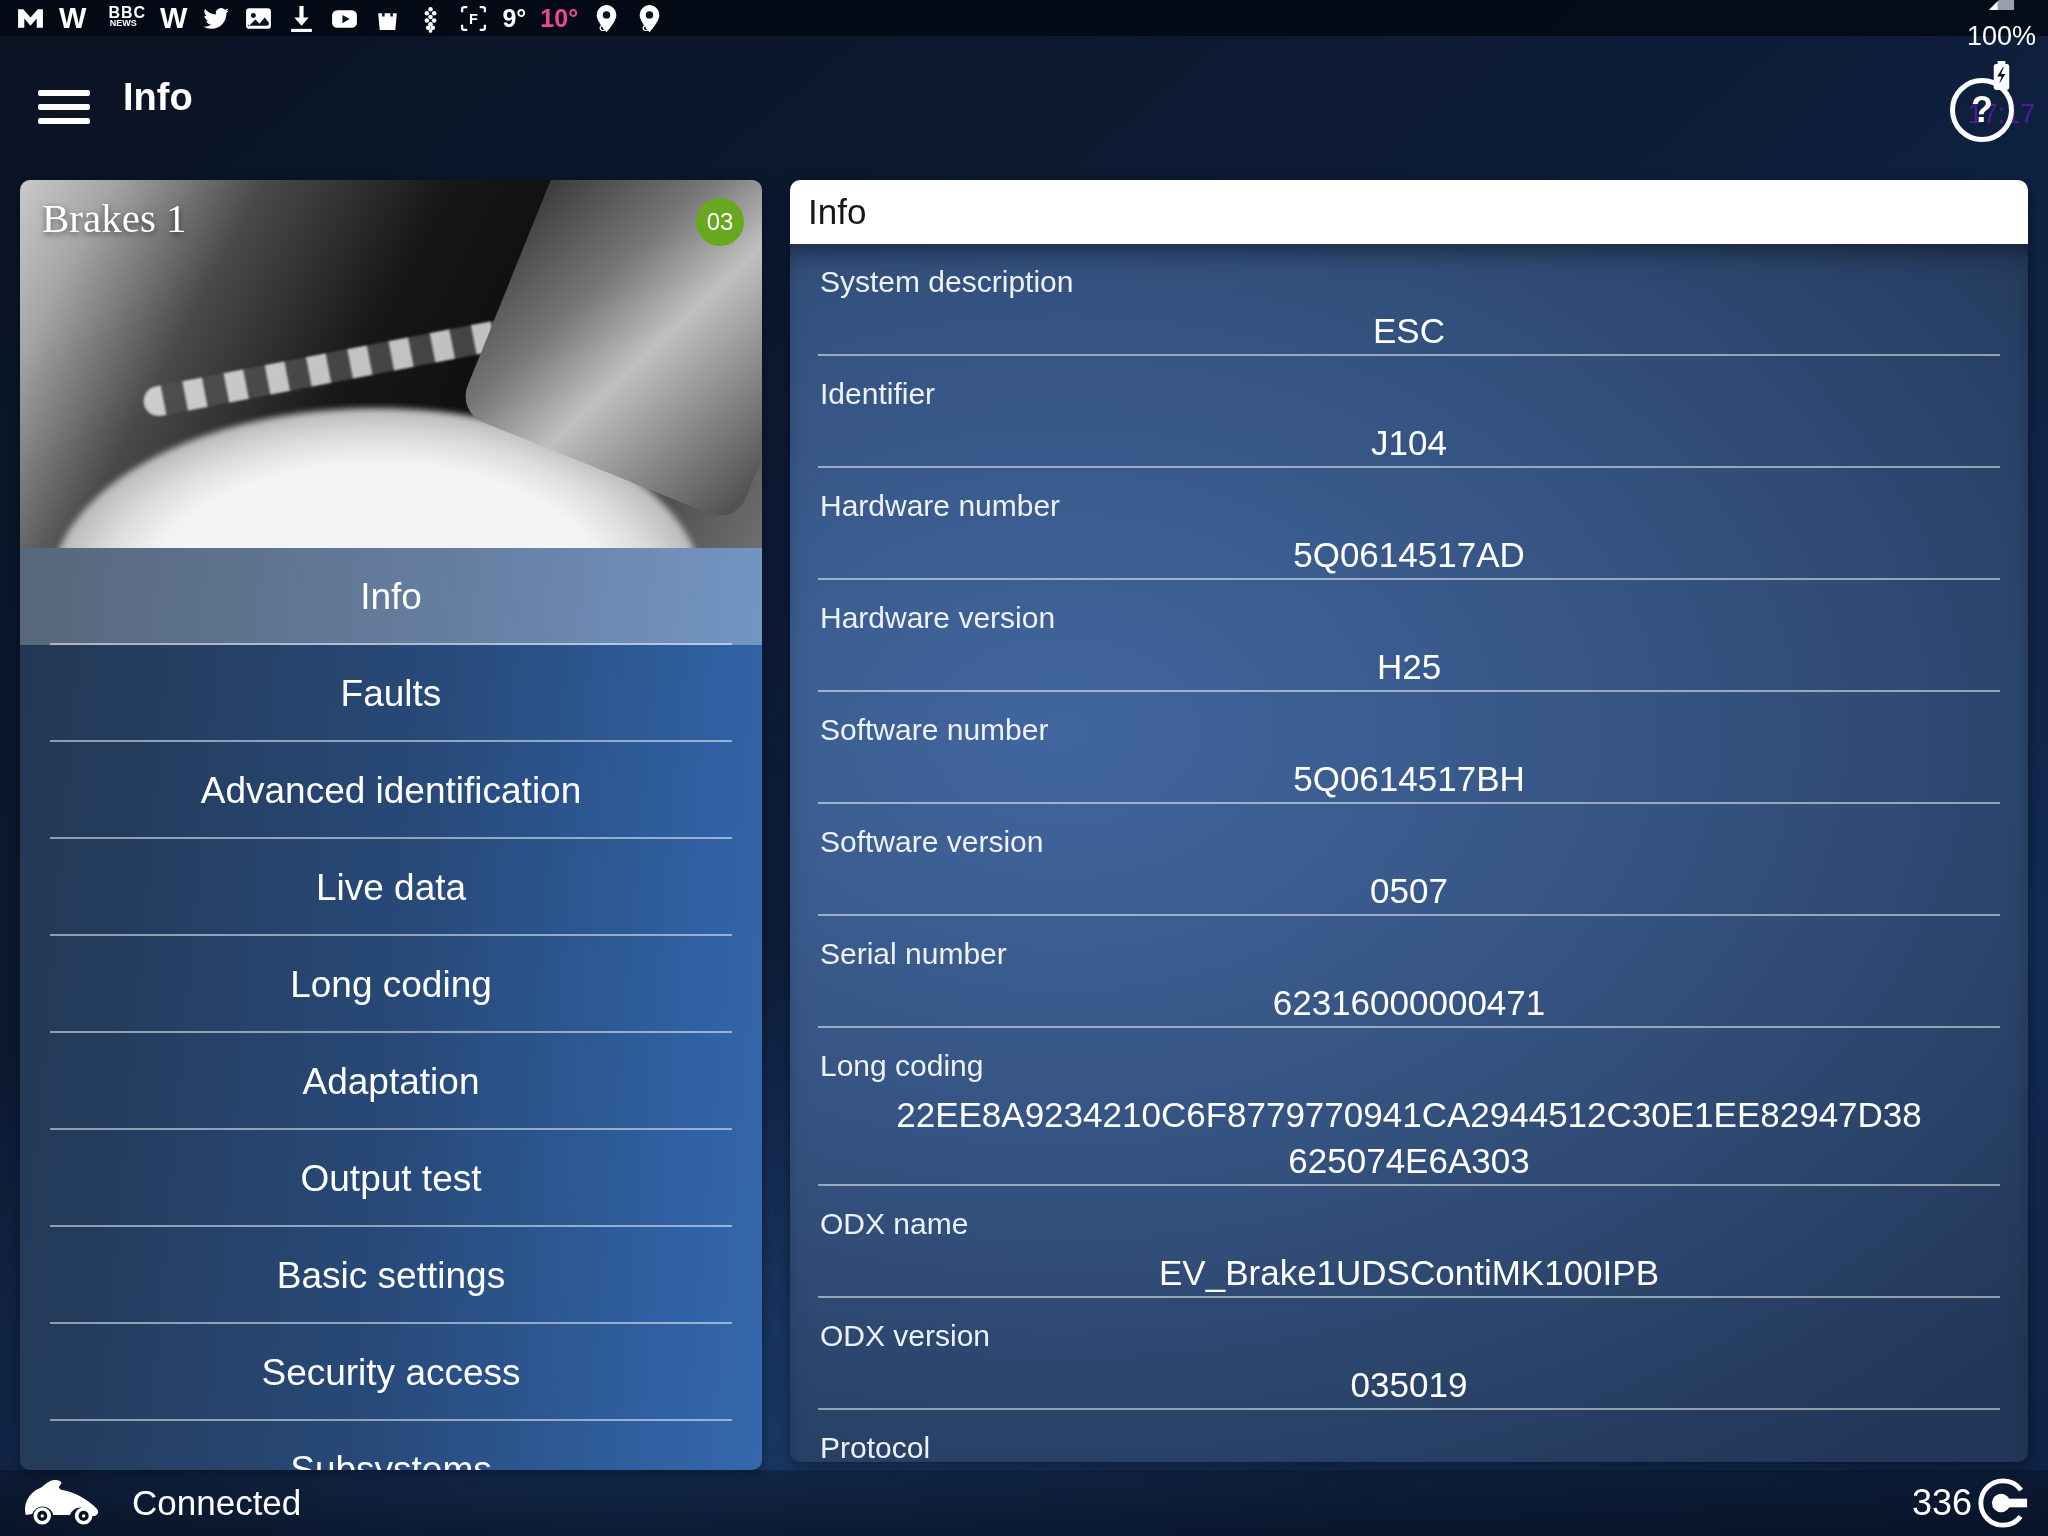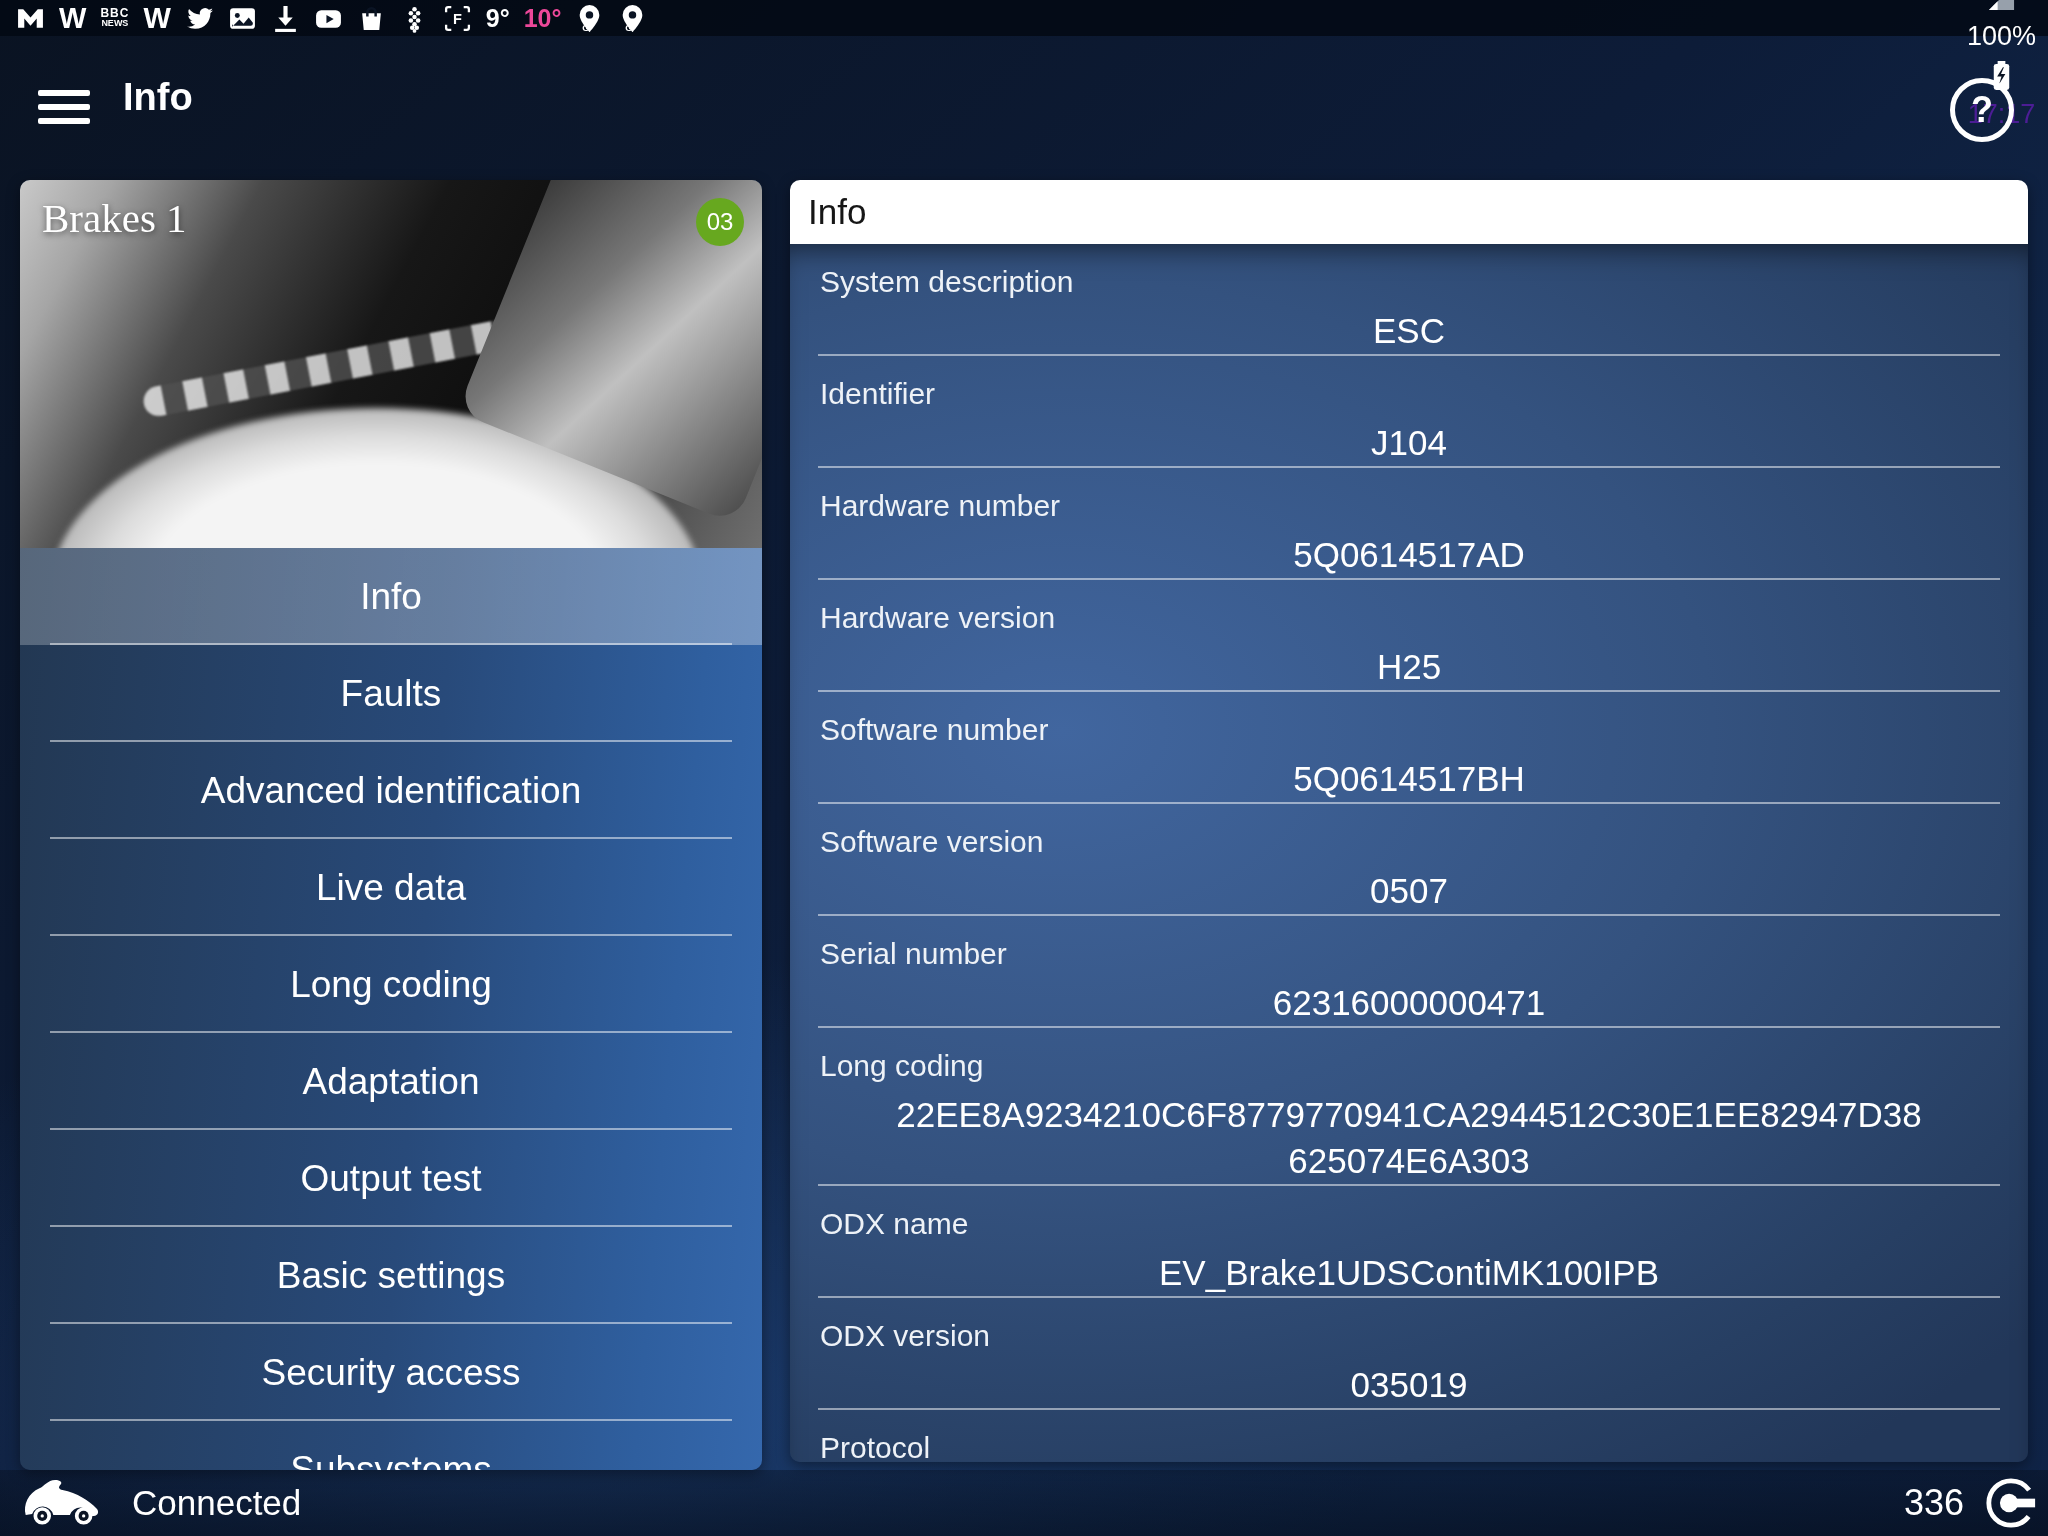--- a/index.html
+++ b/index.html
@@ -14,21 +14,21 @@
 
   
   .statusbar{position:absolute;left:0;top:0;width:2048px;height:36px;
     background:rgba(3,8,18,.82);display:flex;align-items:center;}
   .sb-left{display:flex;align-items:center;gap:14px;padding-left:16px;}
   .sb-right{margin-left:auto;display:flex;align-items:center;gap:9px;padding-right:12px;flex-direction:column;}
   .sbicon{width:29px;height:29px;display:flex;align-items:center;justify-content:center;flex:0 0 auto;}
   .sbicon svg{width:100%;height:100%;}
   .wletter{font-weight:bold;font-size:29px;line-height:29px;}
   .bbc{display:flex;flex-direction:column;align-items:center;line-height:10px;font-weight:bold;}
-  .bbc span:first-child{font-size:12px;letter-spacing:1px;}
+  .bbc span:first-child{font-size:16px;letter-spacing:1px;margin-left:8px;}
   .bbc span:last-child{font-size:9px;}
   .temp{font-size:25px;font-weight:bold;line-height:29px;}
   .temp.blue{color:#3db7e8;}
   .sb-text{font-size:27px;color:#fff;}
   .sb-time{font-size:27px;color:#4c1d95;}
 
   
   .appbar{position:absolute;left:0;top:36px;width:2048px;height:144px;}
   .hamburger{position:absolute;left:38px;top:54px;width:52px;height:34px;cursor:pointer;}
   .hamburger i{display:block;height:6px;background:#fff;border-radius:2px;margin-bottom:8px;}
@@ -77,21 +77,21 @@
   .frow::after{content:"";position:absolute;left:28px;right:28px;bottom:0;height:2px;background:rgba(255,255,255,.5);}
   .flabel{font-size:30px;line-height:36px;color:#eef2f7;font-weight:300;}
   .fvalue{font-size:35px;line-height:46px;padding:8px 0 2px 0;text-align:center;font-weight:300;}
   .frow.long .fvalue{max-width:1040px;margin:0 auto;word-break:break-all;}
 
   
   .footer{position:absolute;left:0;top:1470px;width:2048px;height:66px;
     background:linear-gradient(180deg,rgba(3,9,20,.35),rgba(3,9,20,.6));display:flex;align-items:center;}
   .car{width:92px;height:52px;margin-left:22px;flex:0 0 auto;}
   .conn-text{font-size:35px;margin-left:18px;font-weight:300;}
-  .footer-right{margin-left:auto;display:flex;align-items:center;gap:20px;padding-right:10px;}
+  .footer-right{margin-left:auto;display:flex;align-items:center;gap:4px;padding-right:18px;}
   .credits-num{font-size:36px;font-weight:300;}
   .credits-icon{width:54px;height:54px;}
 </style>
 </head>
 <body>
 
 <div class="screen">
 
   <div class="statusbar">
     <div class="sb-left">

